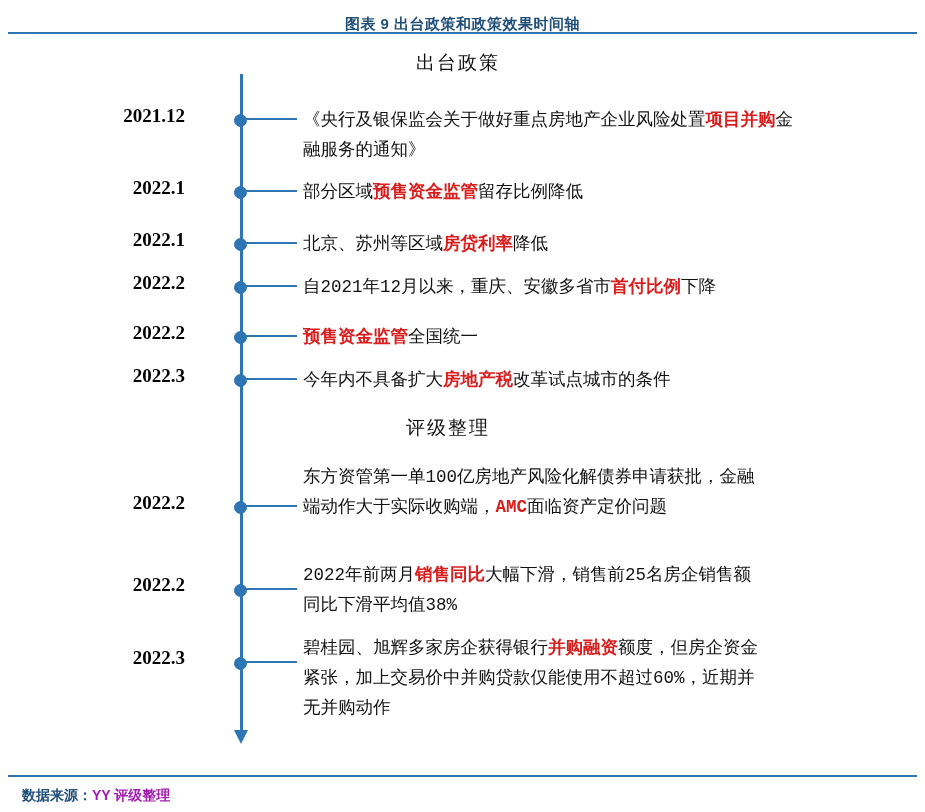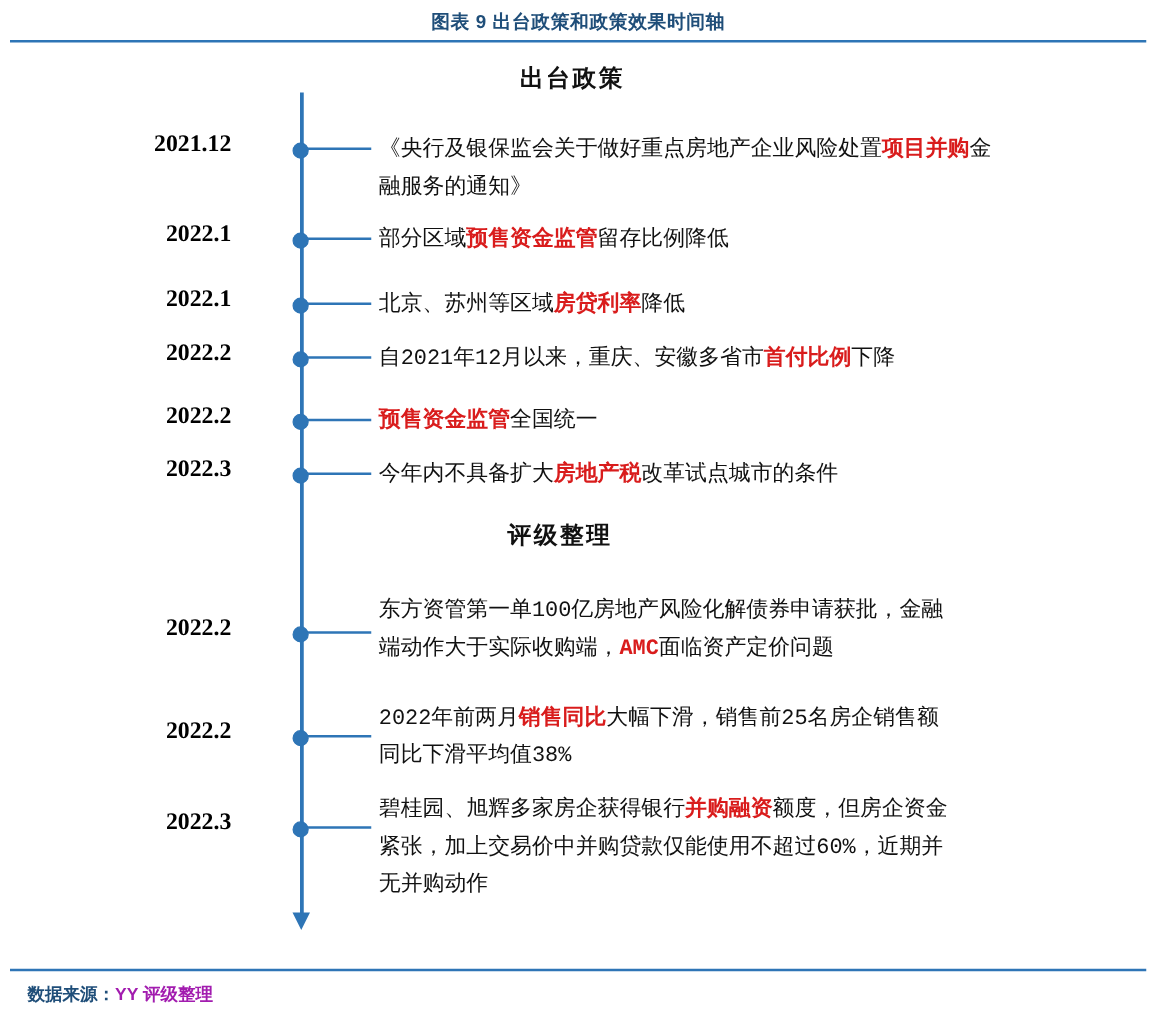--- a/index.html
+++ b/index.html
@@ -22,21 +22,21 @@
     box-sizing: border-box;
   }
   
   .title-bar {
     position: absolute;
     top: 0;
     left: 0;
     width: 925px;
     height: 34px;
     display: flex;
-    align-items: center;
+    align-items: flex-end;
     justify-content: center;
   }
   .title-text {
     font-family: "Liberation Sans", sans-serif;
     font-weight: bold;
     font-size: 15px;
     color: #1f4e79;
     letter-spacing: 0.5px;
   }
   .rule {
@@ -46,21 +46,21 @@
     height: 2px;
     background: #2e75b6;
   }
   .rule-top { top: 32px; }
   .rule-bottom { top: 775px; }
 
   
   .section-head {
     position: absolute;
     font-family: "Liberation Serif", serif;
-    font-weight: bold;
+    font-weight: normal;
     font-size: 19px;
     color: #111111;
     letter-spacing: 2px;
   }
   #head-policy { top: 50px; left: 416px; }
   #head-effect { top: 415px; left: 406px; }
 
   
   .axis {
     position: absolute;
@@ -208,21 +208,21 @@
     <div class="connector" style="top:13px;"></div>
     <div class="content">
       <span>今年内不具备扩大</span><span class="hl">房地产税</span><span>改革试点城市的条件</span>
     </div>
   </div>
 
   <div class="row" style="top:462px;">
     <div class="date" style="top:30px;">2022.2</div>
     <div class="dot" style="top:39px;"></div>
     <div class="connector" style="top:43px;"></div>
-    <div class="content" style="width:465px;margin-top:12px;">
+    <div class="content" style="width:465px;">
       <span>东方资管第一单100亿房地产风险化解债券申请获批，金融端动作大于实际收购端，</span><span class="hl">AMC</span><span>面临资产定价问题</span>
     </div>
   </div>
 
   <div class="row" style="top:560px;">
     <div class="date" style="top:14px;">2022.2</div>
     <div class="dot" style="top:24px;"></div>
     <div class="connector" style="top:28px;"></div>
     <div class="content" style="width:465px;">
       <span>2022年前两月</span><span class="hl">销售同比</span><span>大幅下滑，销售前25名房企销售额同比下滑平均值38%</span>

